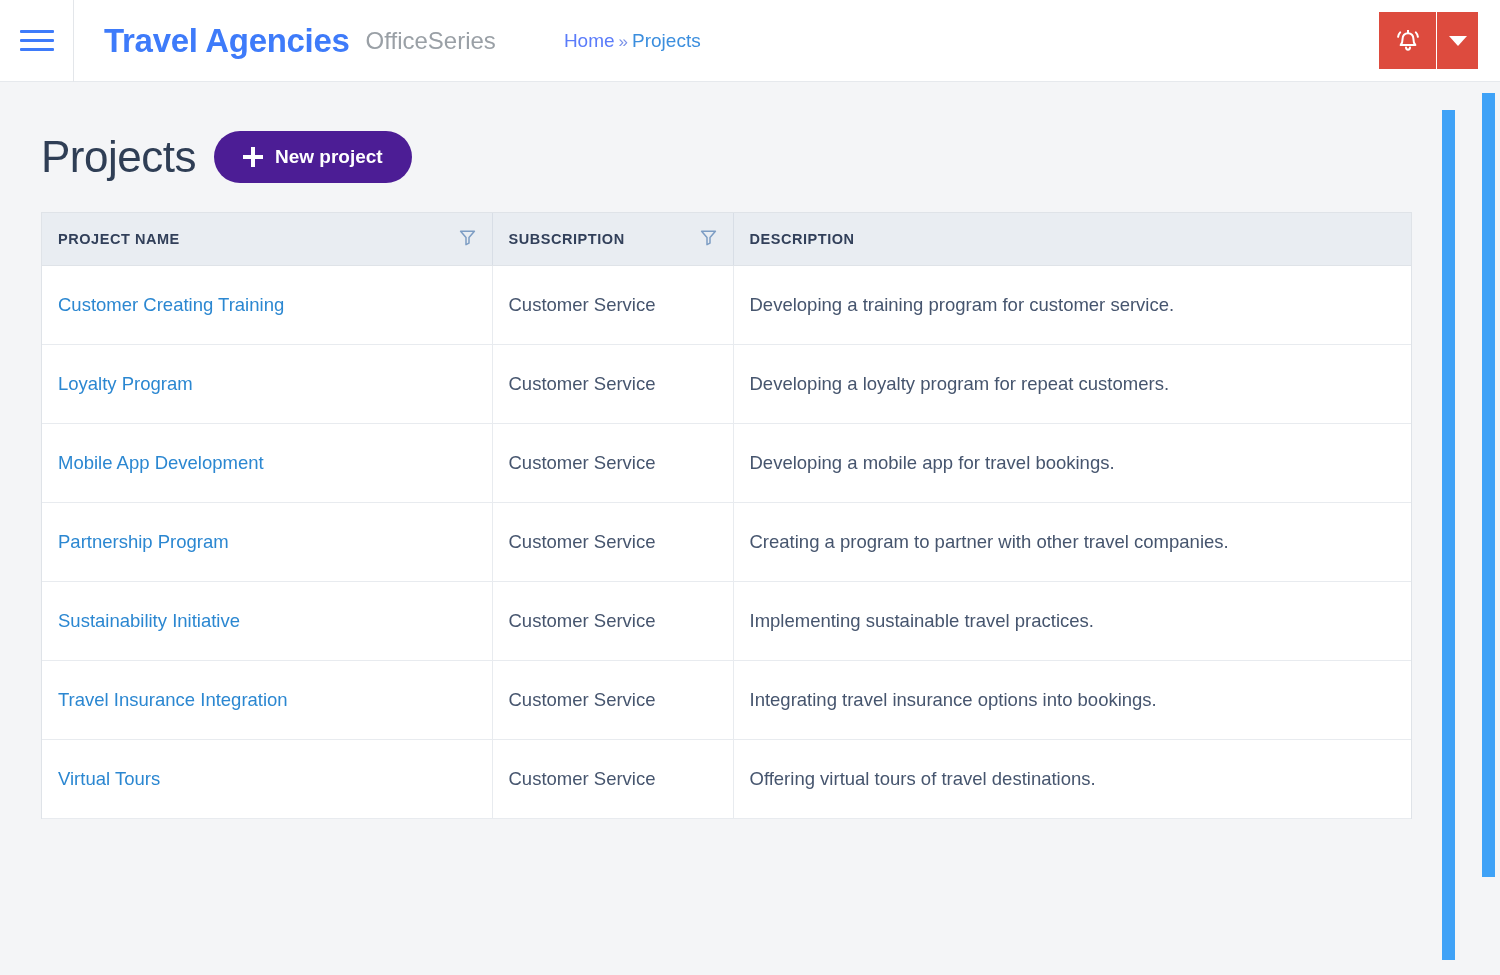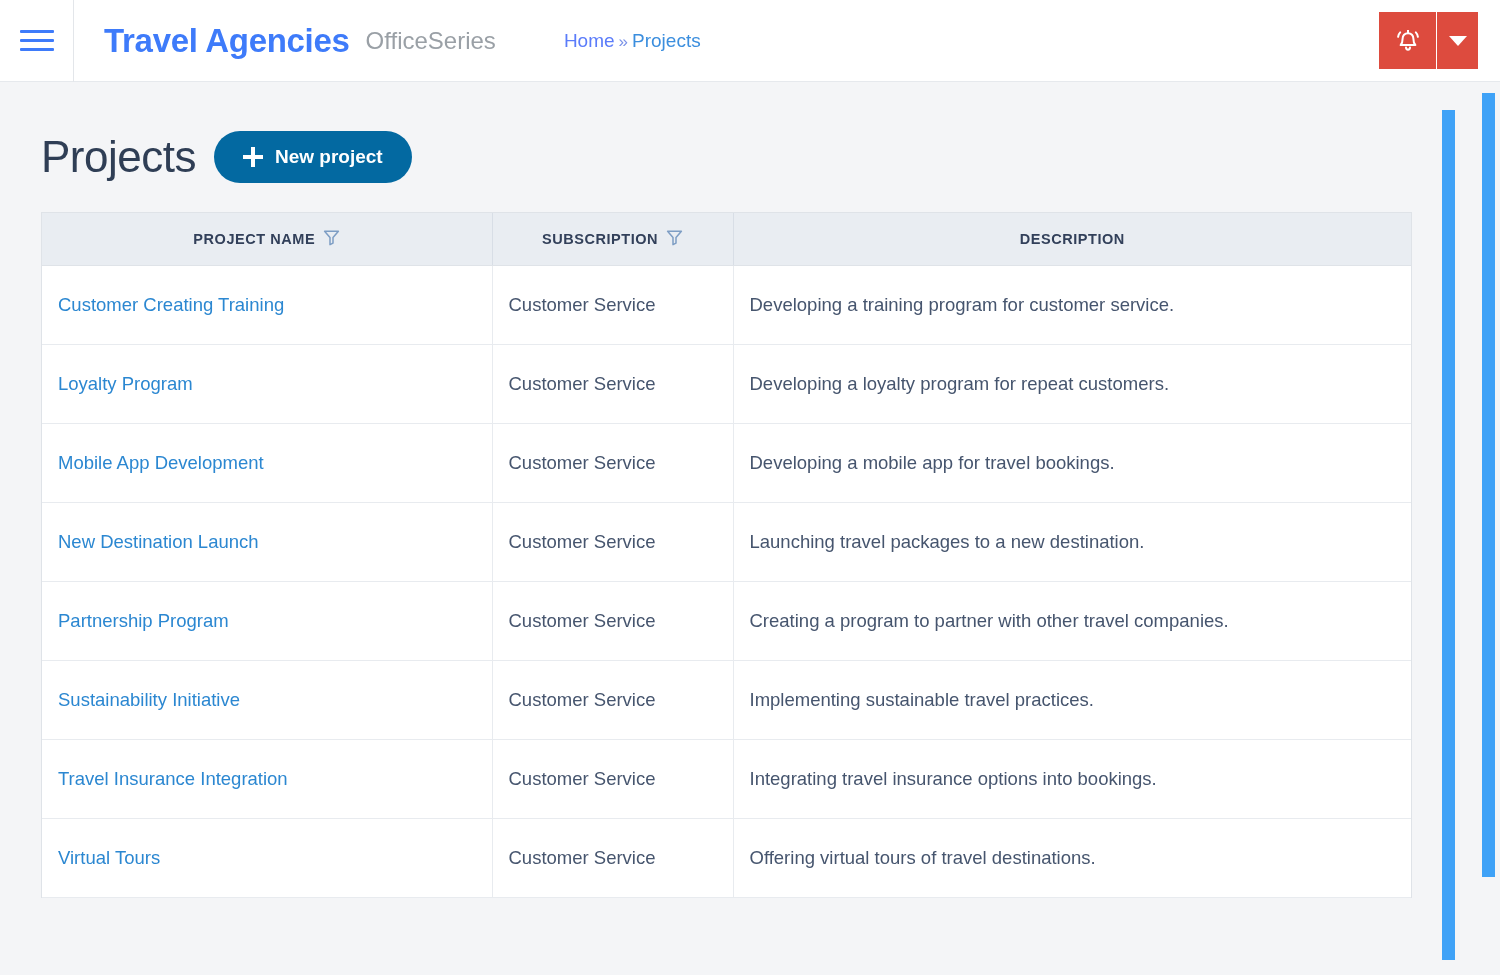--- a/index.html
+++ b/index.html
@@ -101,21 +101,21 @@
     padding: 49px 0 0 41px;
   }
   .page-title {
     font-size: 44px;
     color: #2f3e55;
     font-weight: normal;
     letter-spacing: -0.5px;
   }
   .new-btn {
     margin-left: 18px;
-    background: #0369a1;
+    background: #4c1d95;
     color: #ffffff;
     border: none;
     border-radius: 26px;
     height: 52px;
     padding: 0 29px;
     display: flex;
     align-items: center;
     gap: 12px;
     font-size: 19px;
     font-weight: bold;
@@ -150,21 +150,21 @@
     font-weight: bold;
     letter-spacing: 0.55px;
     color: #32405a;
     text-align: left;
     padding: 0 16px;
     border-bottom: 1px solid #dfe3e8;
     border-right: 1px solid #d8dee6;
     position: relative;
   }
   thead th:last-child { border-right: none; }
-  .th-inner { display: flex; align-items: center; justify-content: center; }
+  .th-inner { display: flex; align-items: center; justify-content: space-between; }
   .filter-icon { flex: 0 0 auto; cursor: pointer; margin-left: 8px; }
 
   tbody td {
     height: 79px;
     padding: 0 16px;
     font-size: 18.5px;
     color: #46556e;
     border-bottom: 1px solid #e8ebef;
     border-right: 1px solid #e8ebef;
     vertical-align: middle;
@@ -279,25 +279,20 @@
             <td class="col-name"><a class="proj-link">Loyalty Program</a></td>
             <td class="col-sub">Customer Service</td>
             <td>Developing a loyalty program for repeat customers.</td>
           </tr>
           <tr>
             <td class="col-name"><a class="proj-link">Mobile App Development</a></td>
             <td class="col-sub">Customer Service</td>
             <td>Developing a mobile app for travel bookings.</td>
           </tr>
           <tr>
-            <td class="col-name"><a class="proj-link">New Destination Launch</a></td>
-            <td class="col-sub">Customer Service</td>
-            <td>Launching travel packages to a new destination.</td>
-          </tr>
-          <tr>
             <td class="col-name"><a class="proj-link">Partnership Program</a></td>
             <td class="col-sub">Customer Service</td>
             <td>Creating a program to partner with other travel companies.</td>
           </tr>
           <tr>
             <td class="col-name"><a class="proj-link">Sustainability Initiative</a></td>
             <td class="col-sub">Customer Service</td>
             <td>Implementing sustainable travel practices.</td>
           </tr>
           <tr>

